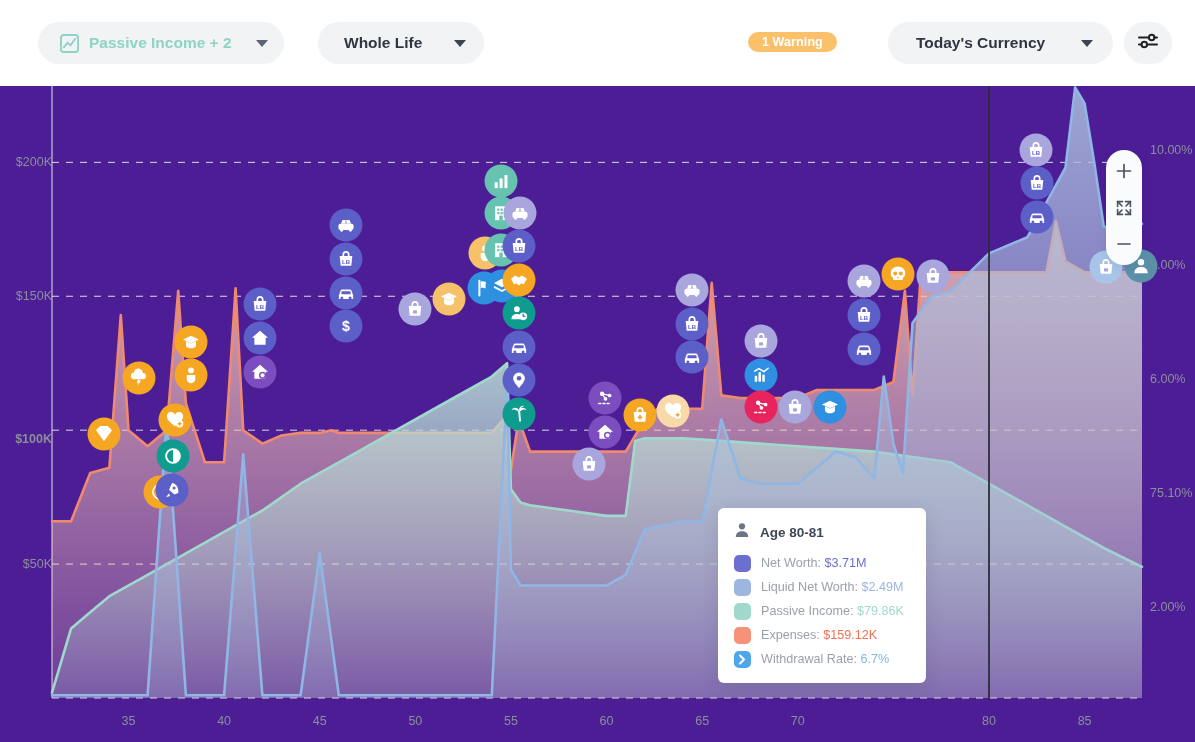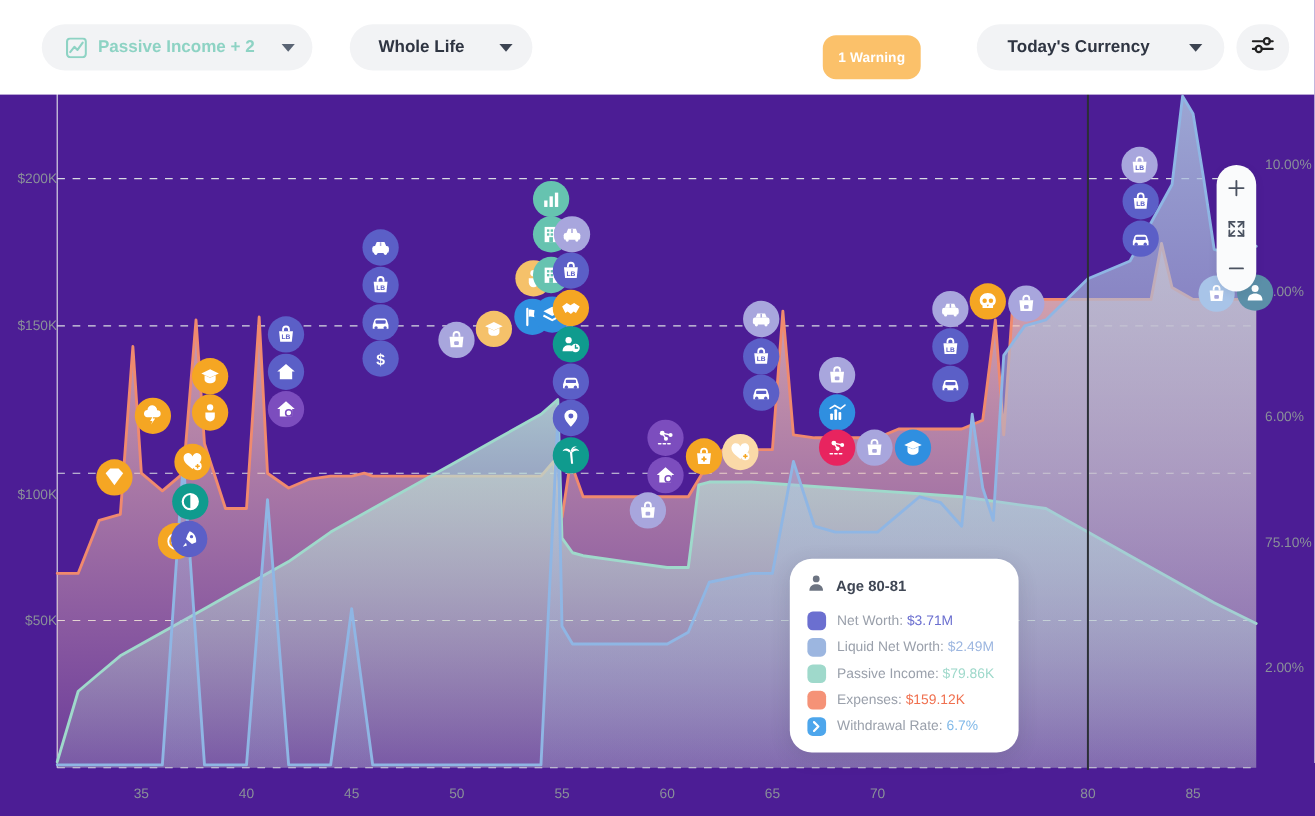--- a/index.html
+++ b/index.html
@@ -25,21 +25,21 @@
   #btn-whole-life .pill-label { color: #2f3542; font-weight: bold; }
   #btn-currency { left: 888px; top: 22px; padding-left: 28px; padding-right: 20px; }
   #btn-currency .pill-label { color: #2f3542; font-weight: bold; }
   .caret { width: 0; height: 0; border-left: 6px solid transparent; border-right: 6px solid transparent;
            border-top: 7px solid #3d4452; margin-left: 8px; }
   #btn-series .caret { border-top-color: #5a6474; margin-left: 14px; }
   #btn-whole-life .caret { margin-left: 22px; }
   #btn-currency .caret { margin-left: 26px; }
   .series-icon { width: 19px; height: 19px; display: block; }
   #badge-warning {
-    position: absolute; left: 748px; top: 32px; height: 40px; border-radius: 12px;
+    position: absolute; left: 748px; top: 32px; height: 20px; border-radius: 12px;
     background: #fbc16a; color: #ffffff; font-size: 12.5px; font-weight: bold;
     display: flex; align-items: center; padding: 0 14px; letter-spacing: .1px;
   }
   #btn-settings {
     position: absolute; left: 1124px; top: 22px; width: 48px; height: 42px;
     border-radius: 21px; background: #f2f3f5; display: flex; align-items: center;
     justify-content: center; cursor: pointer;
   }
 
   
@@ -63,21 +63,21 @@
   .marker {
     position: absolute; border-radius: 50%; display: flex; align-items: center;
     justify-content: center; cursor: pointer;
     transform: translate(-50%, -50%);
   }
   .marker svg { display: block; }
 
   
   #tooltip {
     position: absolute; left: 718px; top: 508px; width: 208px;
-    background: #ffffff; border-radius: 20px; padding: 14px 16px 12px 16px;
+    background: #ffffff; border-radius: 6px; padding: 14px 16px 12px 16px;
     box-shadow: 0 4px 18px rgba(40,50,70,.14); z-index: 30;
   }
   .tt-head { display: flex; align-items: center; gap: 10px; margin-bottom: 9px; }
   .tt-title { font-size: 13.5px; font-weight: bold; color: #3f4654; }
   .tt-row { display: flex; align-items: center; gap: 10px; height: 24px; }
   .tt-sw { width: 17px; height: 17px; border-radius: 5px; flex: none; }
   .tt-text { font-size: 12.6px; color: #9aa0ab; white-space: nowrap; }
   .tt-val { font-weight: normal; }
 
   
@@ -168,21 +168,21 @@
         <g>
           <path d="M52.0 635.3 L71.1 635.3 L90.2 635.3 L109.4 635.3 L128.5 635.3 L147.6 635.3 L166.7 359.5 L185.9 635.3 L205.0 635.3 L224.1 635.3 L243.2 394.3 L262.4 635.3 L281.5 635.3 L300.6 635.3 L319.7 493.4 L338.8 635.3 L358.0 635.3 L377.1 635.3 L396.2 635.3 L415.3 635.3 L434.5 635.3 L453.6 635.3 L472.7 635.3 L491.8 635.3 L507.1 322.0 L510.9 509.4 L520.5 525.5 L530.1 525.5 L568.3 525.5 L606.6 525.5 L625.7 514.8 L644.8 469.3 L683.1 461.2 L702.2 461.2 L721.3 359.5 L740.4 418.4 L759.5 423.7 L797.8 423.7 L836.0 391.6 L855.2 397.0 L874.3 418.4 L883.8 316.6 L893.4 383.6 L903.0 413.0 L912.5 263.0 L931.6 236.3 L950.8 230.9 L989.0 193.4 L1027.3 177.3 L1065.5 107.7 L1075.1 27.4 L1084.6 43.4 L1094.2 102.3 L1103.8 166.6 L1122.9 172.0 L1142.0 163.9 L1142.0 638 L52.0 638 Z" fill="url(#gLiq)" stroke="none"></path>
           <path d="M52.0 635.3 L71.1 635.3 L90.2 635.3 L109.4 635.3 L128.5 635.3 L147.6 635.3 L166.7 359.5 L185.9 635.3 L205.0 635.3 L224.1 635.3 L243.2 394.3 L262.4 635.3 L281.5 635.3 L300.6 635.3 L319.7 493.4 L338.8 635.3 L358.0 635.3 L377.1 635.3 L396.2 635.3 L415.3 635.3 L434.5 635.3 L453.6 635.3 L472.7 635.3 L491.8 635.3 L507.1 322.0 L510.9 509.4 L520.5 525.5 L530.1 525.5 L568.3 525.5 L606.6 525.5 L625.7 514.8 L644.8 469.3 L683.1 461.2 L702.2 461.2 L721.3 359.5 L740.4 418.4 L759.5 423.7 L797.8 423.7 L836.0 391.6 L855.2 397.0 L874.3 418.4 L883.8 316.6 L893.4 383.6 L903.0 413.0 L912.5 263.0 L931.6 236.3 L950.8 230.9 L989.0 193.4 L1027.3 177.3 L1065.5 107.7 L1075.1 27.4 L1084.6 43.4 L1094.2 102.3 L1103.8 166.6 L1122.9 172.0 L1142.0 163.9" fill="none" stroke="#8fb6e4" stroke-width="2.6" stroke-linejoin="round" stroke-linecap="round"></path>
         </g>
         <line x1="989.0175438596491" y1="22" x2="989.0175438596491" y2="640" stroke="#2b2f36" stroke-width="1.8"></line>
       </svg>
   </div>
 
   <div id="axes-left">
       <div class="ylabel" style="top: 564.087px;">$50K</div>
-      <div class="ylabel" style="top: 450px;">$100K</div>
+      <div class="ylabel" style="top: 439px; font-weight: bold;">$100K</div>
       <div class="ylabel" style="top: 296.261px;">$150K</div>
       <div class="ylabel" style="top: 162.348px;">$200K</div>
     </div>
   <div id="axes-right">
       <div class="rlabel" style="top: 606.741px;">2.00%</div>
       <div class="rlabel" style="top: 492.667px;">75.10%</div>
       <div class="rlabel" style="top: 378.593px;">6.00%</div>
       <div class="rlabel" style="top: 264.519px;">8.00%</div>
       <div class="rlabel" style="top: 150.444px;">10.00%</div>
     </div>

